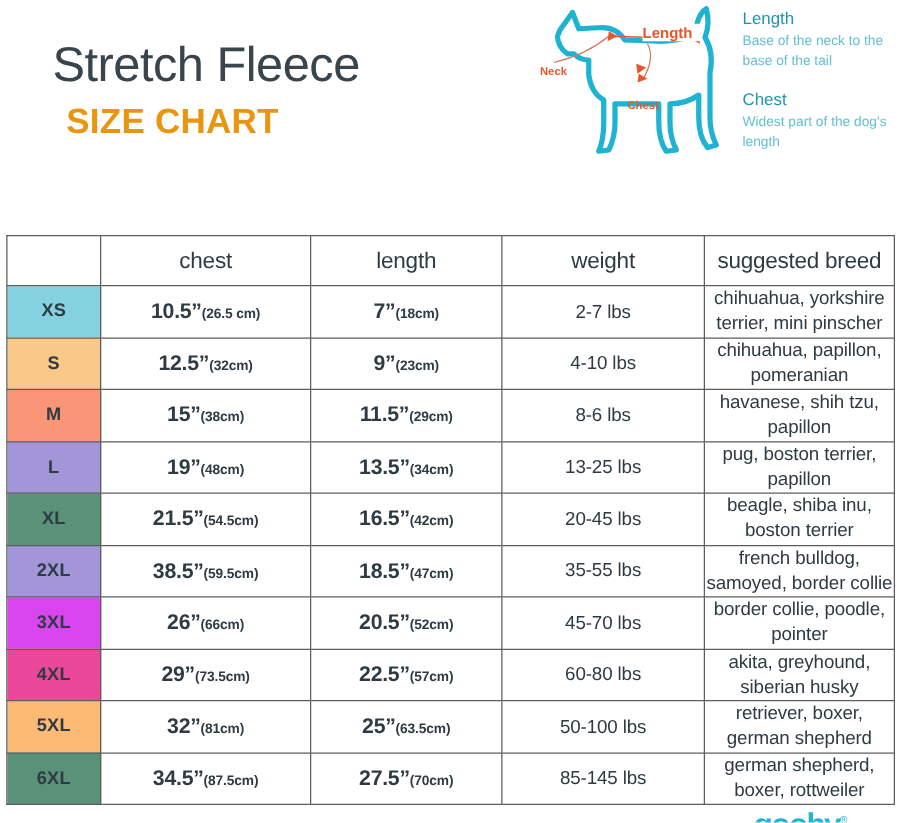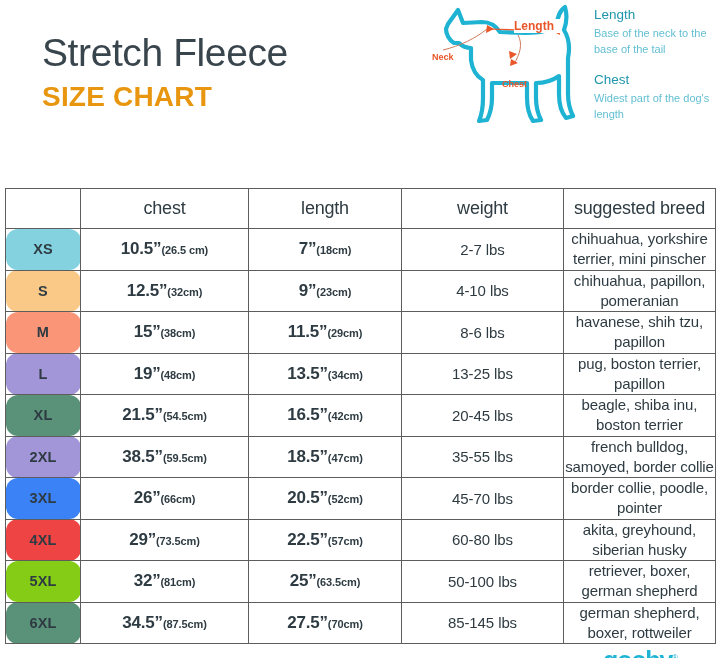--- a/index.html
+++ b/index.html
@@ -38,20 +38,21 @@
     text-align: right;
   }
   #sub-title {
     margin-top: 9px;
     font-size: 28px;
     font-weight: 700;
     letter-spacing: 0.2px;
     color: #e8960f;
     line-height: 1;
     white-space: nowrap;
+    margin-left: 11px;
   }
 
   
   #diagram {
     position: absolute;
     left: 430px;
     top: 2px;
     width: 170px;
     height: 142px;
   }
@@ -107,21 +108,20 @@
     color: #2e3b42;
     letter-spacing: -0.2px;
   }
   #size-table tbody tr { height: 39px; }
 
   td.size-cell {
     font-size: 14.5px;
     font-weight: 700;
     color: #2e3b42;
     letter-spacing: 0.2px;
-    border-radius: 12px;
   }
   td.meas-cell {
     font-size: 17px;
     font-weight: 700;
     color: #2e3b42;
     white-space: nowrap;
     letter-spacing: -0.2px;
   }
   td.meas-cell .cm {
     font-size: 11px;
@@ -281,35 +281,35 @@
         <td class="breed-cell">beagle, shiba inu, boston terrier</td>
       </tr>
       <tr>
         <td class="size-cell" style="background: rgb(163, 150, 216);">2XL</td>
         <td class="meas-cell"><span>38.5”</span><span class="cm">(59.5cm)</span></td>
         <td class="meas-cell"><span>18.5”</span><span class="cm">(47cm)</span></td>
         <td class="weight-cell">35-55 lbs</td>
         <td class="breed-cell">french bulldog, samoyed, border collie</td>
       </tr>
       <tr>
-        <td class="size-cell" style="background: #3b82f6;">3XL</td>
+        <td class="size-cell" style="background: #d946ef;">3XL</td>
         <td class="meas-cell"><span>26”</span><span class="cm">(66cm)</span></td>
         <td class="meas-cell"><span>20.5”</span><span class="cm">(52cm)</span></td>
         <td class="weight-cell">45-70 lbs</td>
         <td class="breed-cell">border collie, poodle, pointer</td>
       </tr>
       <tr>
-        <td class="size-cell" style="background: #ef4444;">4XL</td>
+        <td class="size-cell" style="background: #ec4899;">4XL</td>
         <td class="meas-cell"><span>29”</span><span class="cm">(73.5cm)</span></td>
         <td class="meas-cell"><span>22.5”</span><span class="cm">(57cm)</span></td>
         <td class="weight-cell">60-80 lbs</td>
         <td class="breed-cell">akita, greyhound, siberian husky</td>
       </tr>
       <tr>
-        <td class="size-cell" style="background: #84cc16;">5XL</td>
+        <td class="size-cell" style="background: #fdba74;">5XL</td>
         <td class="meas-cell"><span>32”</span><span class="cm">(81cm)</span></td>
         <td class="meas-cell"><span>25”</span><span class="cm">(63.5cm)</span></td>
         <td class="weight-cell">50-100 lbs</td>
         <td class="breed-cell">retriever, boxer, german shepherd</td>
       </tr>
       <tr>
         <td class="size-cell" style="background: rgb(90, 145, 121);">6XL</td>
         <td class="meas-cell"><span>34.5”</span><span class="cm">(87.5cm)</span></td>
         <td class="meas-cell"><span>27.5”</span><span class="cm">(70cm)</span></td>
         <td class="weight-cell">85-145 lbs</td>

